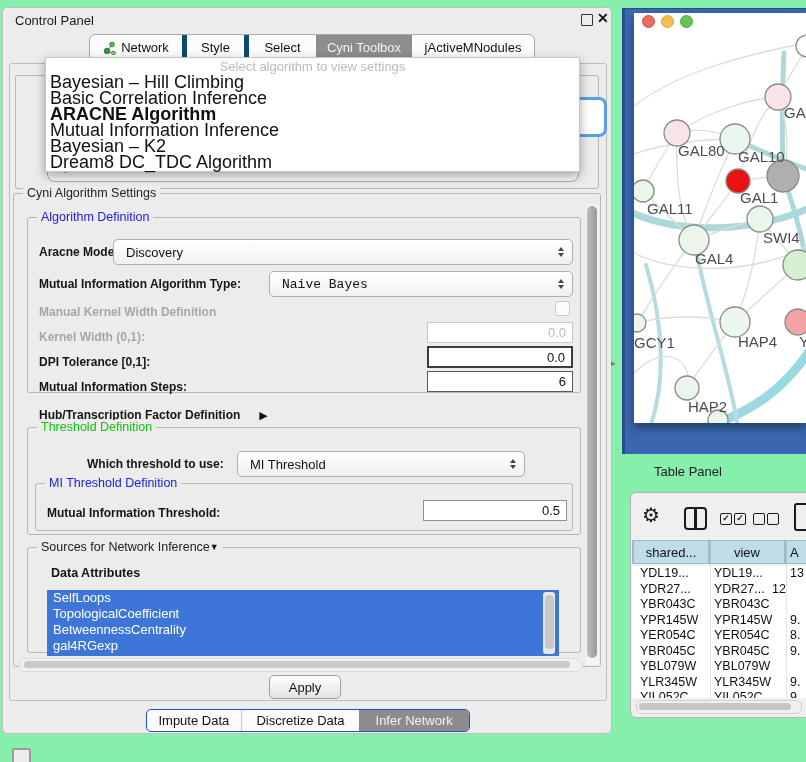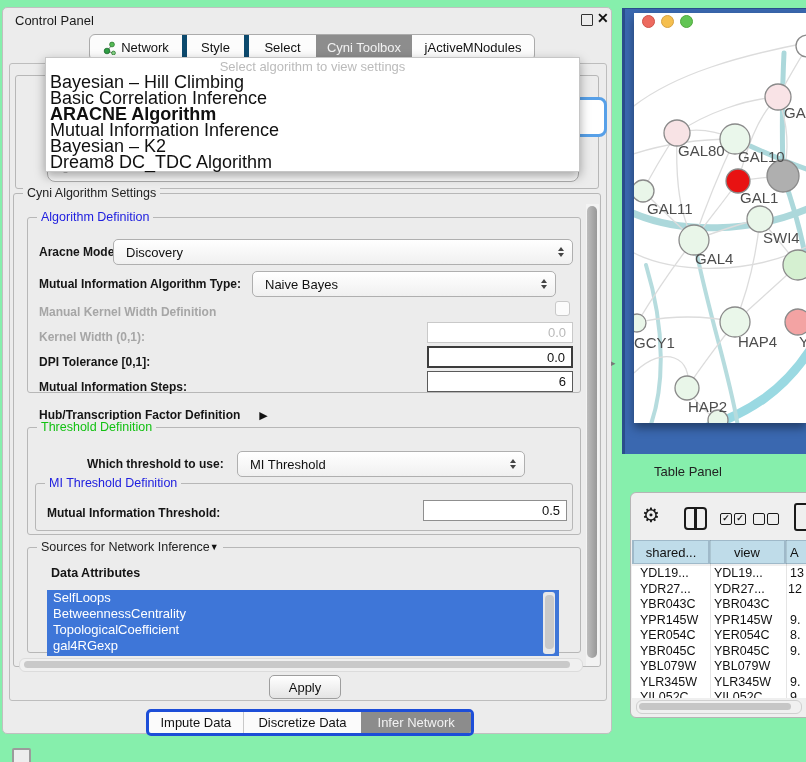--- a/index.html
+++ b/index.html
@@ -35,21 +35,21 @@
   .tri-dn{width:0;height:0;border-left:3.5px solid transparent;border-right:3.5px solid transparent;border-top:4.5px solid #444;}
   .tfield{position:absolute;background:#FFF;display:flex;align-items:center;justify-content:flex-end;font-size:13px;color:#111;padding:0 6px;box-sizing:border-box;z-index:3;}
   .chk{position:absolute;width:13px;height:13px;border:1.5px solid #C9C9C9;border-radius:3px;background:#FBFBFB;z-index:3;}
   .vsb-track{position:absolute;left:583px;top:196px;width:13px;height:462px;background:#F3F3F3;z-index:4;}
   .vsb-thumb{position:absolute;left:1px;top:2px;width:10px;height:452px;border-radius:5px;background:linear-gradient(90deg,#BDBDBD,#989898);}
   .bluelist{position:absolute;left:44px;top:582px;width:512px;height:66px;background:#3E76D8;z-index:3;overflow:hidden;}
   .bluelist .li{height:16px;line-height:16px;font-size:13px;color:#FFFFFF;padding-left:6px;white-space:nowrap;}
   .hsb{position:absolute;left:16px;top:650px;width:562px;height:12px;background:#F0F0F0;border:1px solid #DCDCDC;border-radius:6px;z-index:5;}
   .hsb .thumb{position:absolute;left:4px;top:2px;width:546px;height:7px;background:#C9C9C9;border-radius:4px;}
   .applybtn{position:absolute;left:266px;top:667px;width:70px;height:22px;background:linear-gradient(#FFFFFF,#E4E4E4);border:1px solid #9E9E9E;border-radius:5px;display:flex;align-items:center;justify-content:center;font-size:13px;color:#111;z-index:3;}
-  .btabbar{position:absolute;left:143px;top:701px;width:322px;height:21px;background:#FBFBFB;border:3px solid #1d4ed8;border-radius:5px;display:flex;overflow:hidden;z-index:3;}
+  .btabbar{position:absolute;left:143px;top:701px;width:322px;height:21px;background:#FBFBFB;border:1px solid #1d4ed8;border-radius:5px;display:flex;overflow:hidden;z-index:3;}
   .btab{display:flex;align-items:center;justify-content:center;font-size:13px;color:#111;height:100%;}
   .btab.sep{border-left:1px solid #C9C9C9;}
   .btab.sel{background:#8C8C8C;color:#F2F2F2;border-left:none;}
   
   .netframe{position:absolute;left:622px;top:8px;width:200px;height:446px;background:#3A68B0;border-left:3px solid #2A4E8C;border-top:1px solid #2A4E8C;box-sizing:border-box;}
   .netcanvas{position:absolute;left:634px;top:13px;width:172px;height:410px;background:#FFFFFF;box-shadow:0 5px 9px rgba(0,0,0,0.4);}
   .macbtn{position:absolute;width:13px;height:13px;border-radius:50%;box-sizing:border-box;}
   .node{stroke:#8A8A8A;stroke-width:1.3;}
   .nlabel{font:15px "Liberation Sans",sans-serif;fill:#4D4D4D;}
   .e{fill:none;stroke:#DCDCDC;stroke-width:1.3;}
@@ -142,21 +142,21 @@
     <div class="lbl" style="left:36px;top:237px;">Aracne Mode:</div>
     <div class="combo" style="left:110px;top:231px;width:458px;height:24px;">
       <span class="ctxt">Discovery</span>
       <span class="stepper">
           <span class="tri-up"></span>
           <span class="tri-dn"></span>
         </span>
     </div>
 
     <div class="lbl" style="left:36px;top:269px;">Mutual Information Algorithm Type:</div>
-    <div class="combo" style="left:249px;top:263px;width:302px;height:24px;">
+    <div class="combo" style="left:266px;top:263px;width:302px;height:24px;font-family:Liberation Mono, monospace;">
       <span class="ctxt">Naive Bayes</span>
       <span class="stepper">
           <span class="tri-up"></span>
           <span class="tri-dn"></span>
         </span>
     </div>
 
     <div class="lbl gray" style="left:36px;top:297px;">Manual Kernel Width Definition</div>
     <div class="chk" style="left:552px;top:293px;"></div>
 
@@ -201,22 +201,22 @@
 
     <div class="fieldset" style="left:24px;top:539px;width:552px;height:104px;"></div>
     <div class="legend" style="left:34px;top:532px;display:flex;align-items:center;">
       <span>Sources for Network Inference</span>
       <span class="src-arrow">▼</span>
     </div>
     <div class="lbl" style="left:36px;top:558px;font-size:12.5px;padding-left:12px;">Data Attributes</div>
 
     <div class="bluelist">
       <div class="li">SelfLoops</div>
+      <div class="li">TopologicalCoefficient</div>
       <div class="li">BetweennessCentrality</div>
-      <div class="li">TopologicalCoefficient</div>
       <div class="li">gal4RGexp</div>
     </div>
     <div class="abs" style="left:540px;top:584px;width:12px;height:62px;background:#E8E8E8;border-radius:3px;z-index:4;">
       <div class="abs" style="left:1.5px;top:3px;width:9px;height:54px;background:#C9C9C9;border-radius:4px;"></div>
     </div>
 
     <div class="hsb">
         <div class="thumb"></div>
       </div>
 
@@ -338,21 +338,21 @@
 
   <div class="tbody">
     <div class="trow" style="top:0px;">
       <span style="left:8px;">YDL19...</span>
         <span style="left:82px;">YDL19...</span>
         <span style="left:158px;">13</span>
     </div>
     <div class="trow" style="top:15.5px;">
       <span style="left:8px;">YDR27...</span>
         <span style="left:82px;">YDR27...</span>
-        <span style="left:156px;text-align:right;">12</span>
+        <span style="left:140px;text-align:right;">12</span>
     </div>
     <div class="trow" style="top:31px;">
       <span style="left:8px;">YBR043C</span>
         <span style="left:82px;">YBR043C</span>
         <span style="left:158px;"></span>
     </div>
     <div class="trow" style="top:46.5px;">
       <span style="left:8px;">YPR145W</span>
         <span style="left:82px;">YPR145W</span>
         <span style="left:158px;">9.</span>

